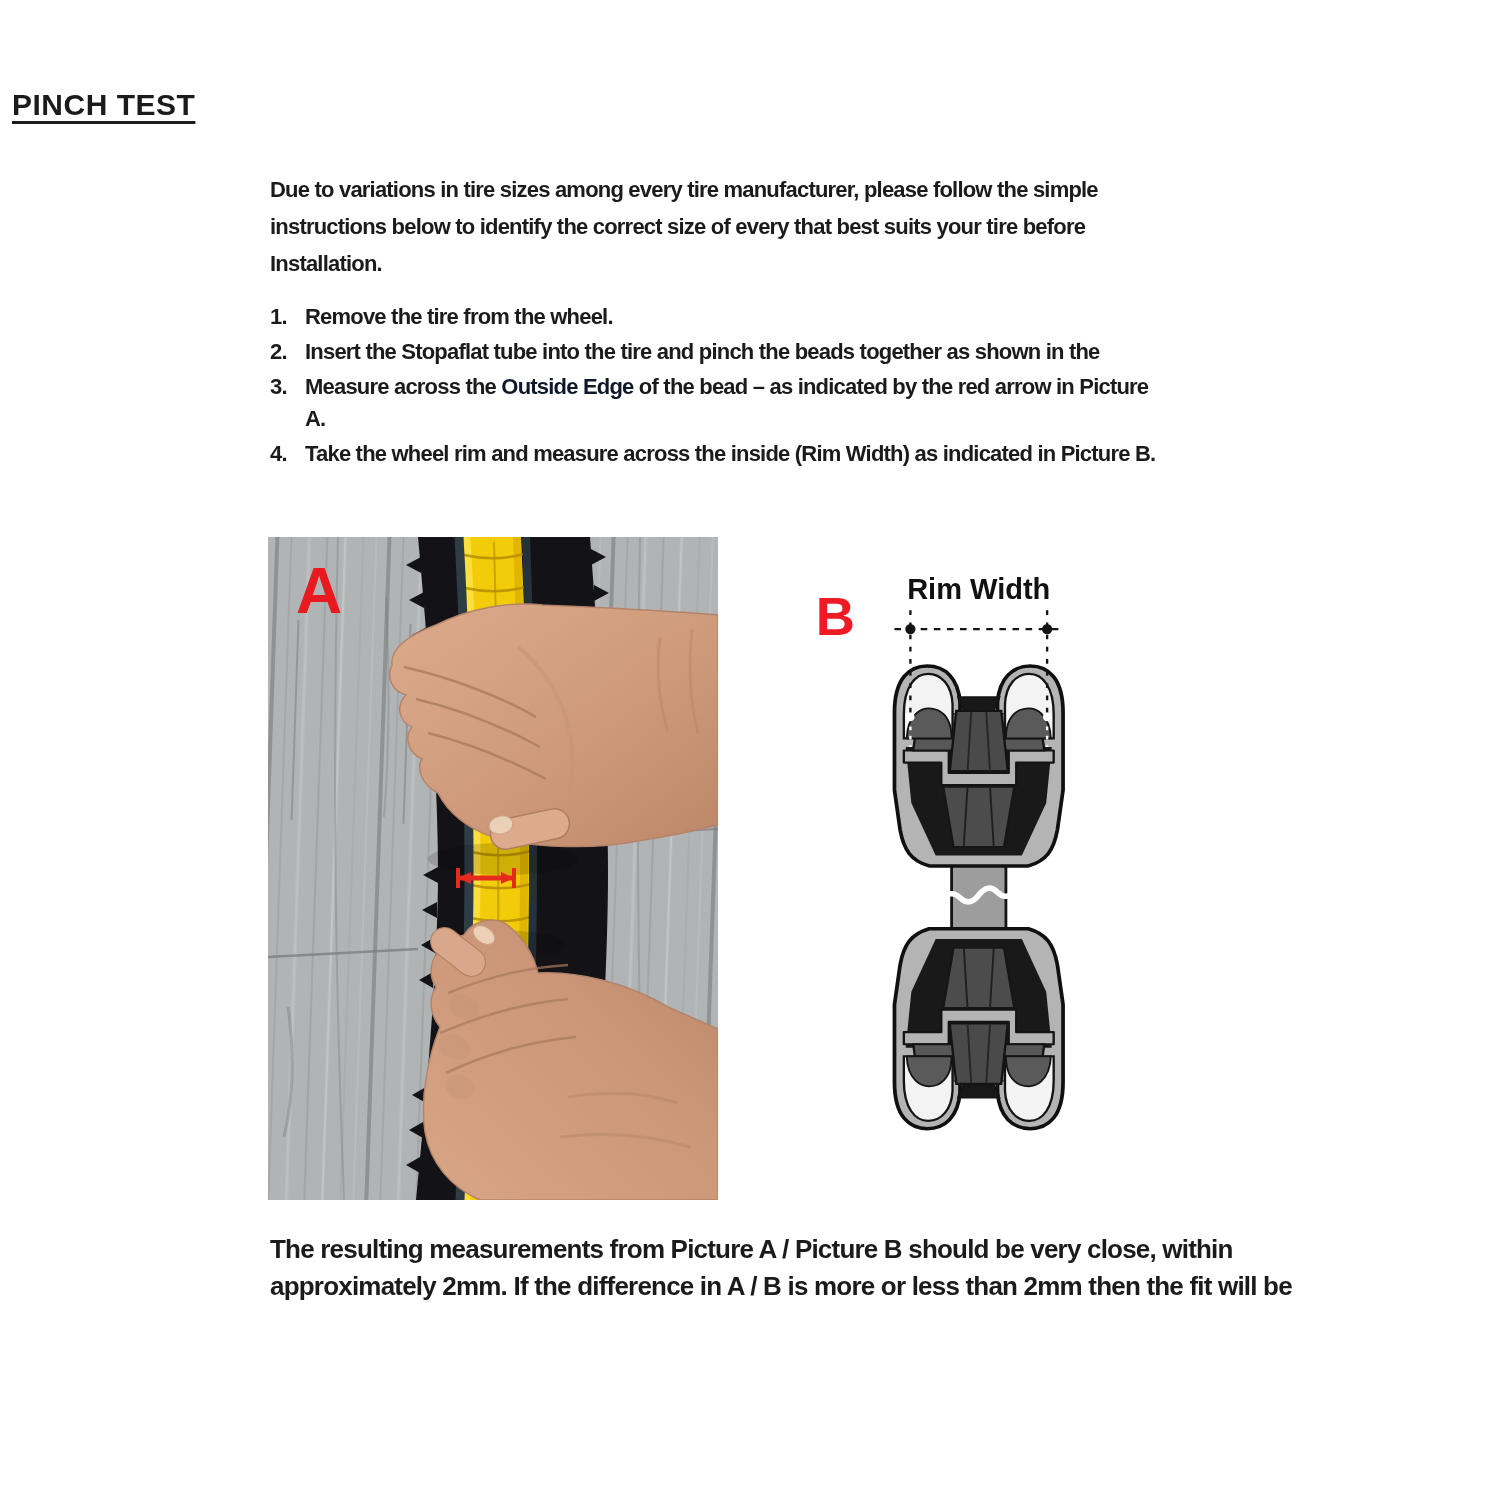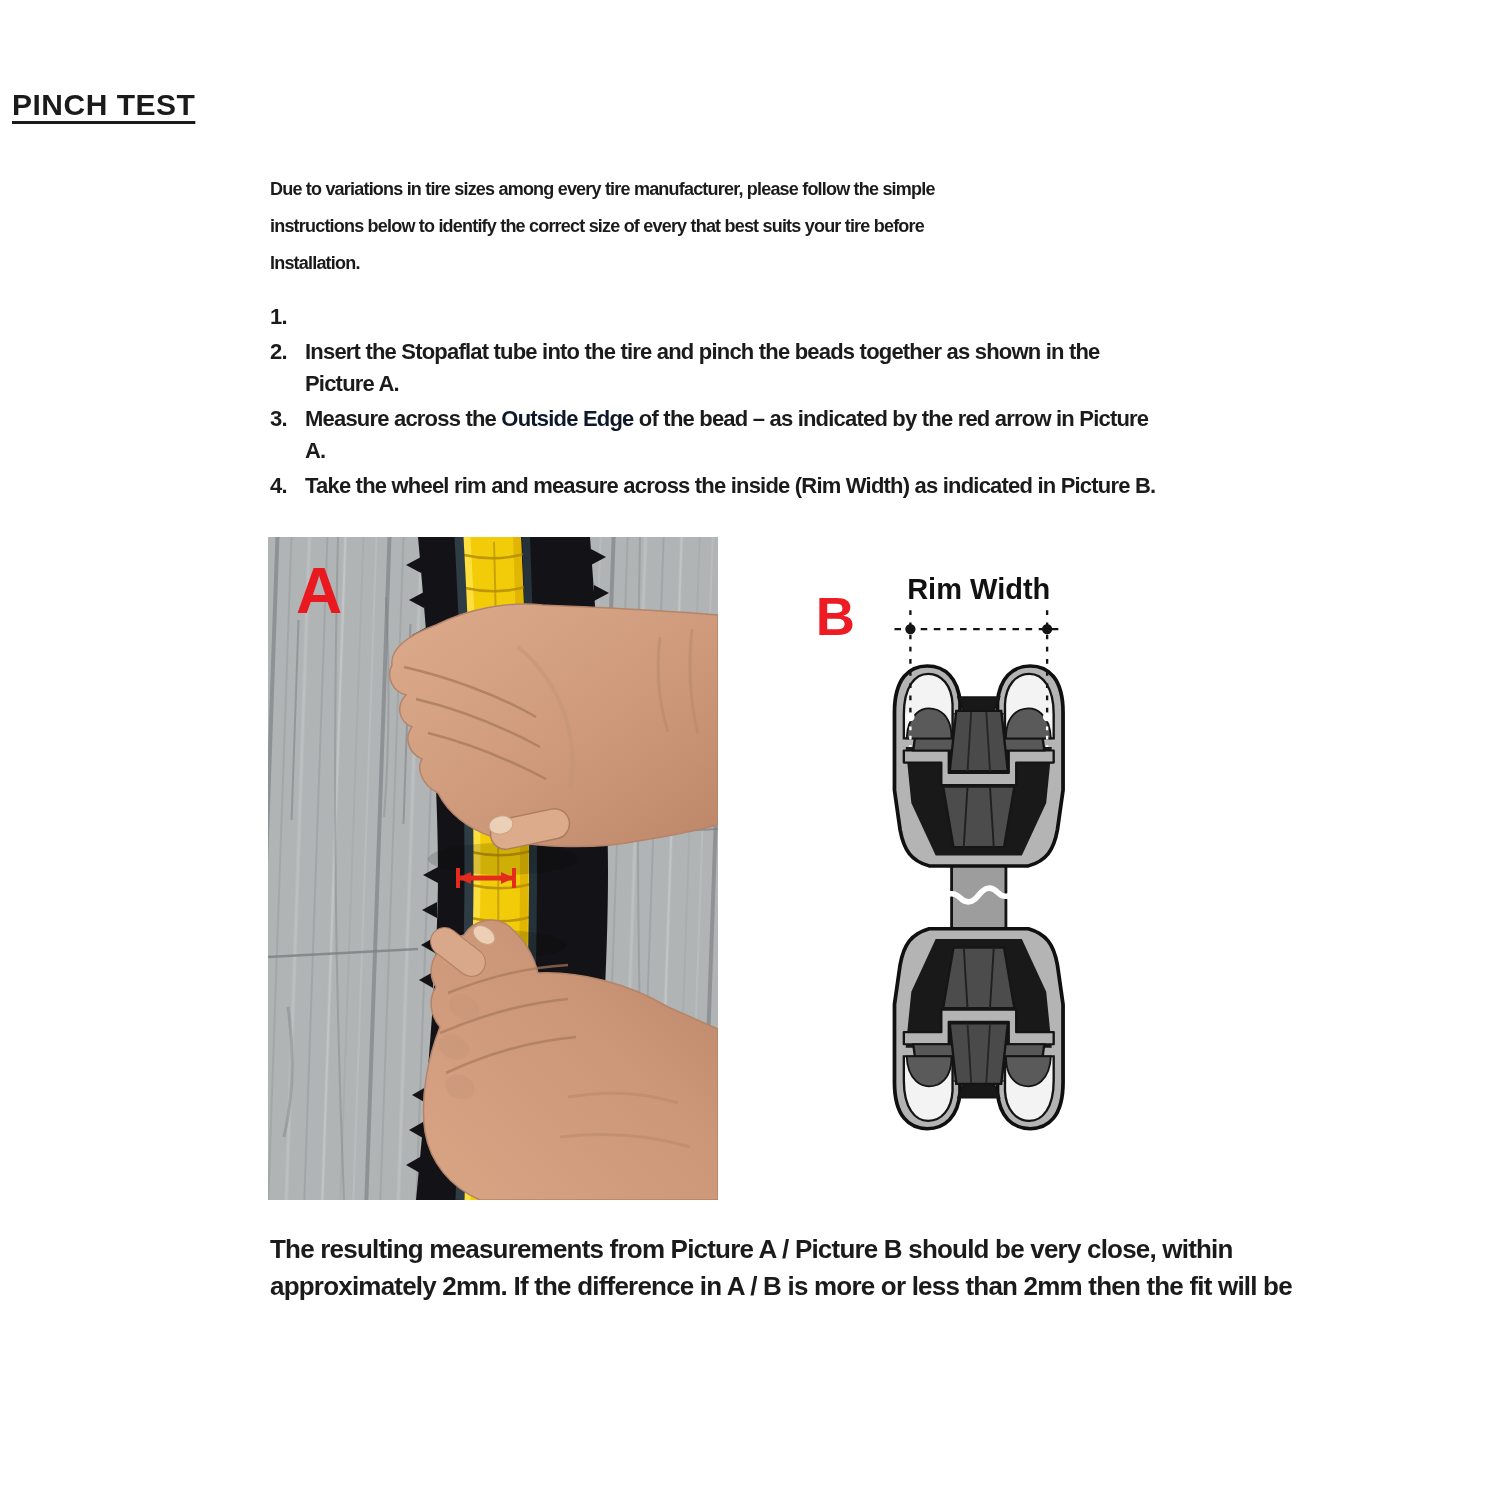--- a/index.html
+++ b/index.html
@@ -6,21 +6,21 @@
   body{
     width:1500px;height:1500px;background:#ffffff;position:relative;
     font-family:"Liberation Sans",sans-serif;font-weight:700;color:#1b1b1b;
     overflow:hidden;
   }
   .page-title-wrap{position:absolute;top:88px;left:12px;width:1500px;text-align:left;}
   .page-title{
     font-size:30px;letter-spacing:.5px;
     text-decoration:underline;text-decoration-thickness:3px;text-underline-offset:6px;
   }
-  .intro{position:absolute;left:270px;top:171px;font-size:18px;letter-spacing:-.8px;}
+  .intro{position:absolute;left:270px;top:171px;font-size:22px;letter-spacing:-.8px;}
   .line{line-height:37px;white-space:pre;}
   .list{position:absolute;left:270px;top:301px;font-size:22px;letter-spacing:-.8px;}
   .item{display:flex;margin-bottom:3px;}
   .item .num{width:35px;flex:0 0 35px;line-height:32px;}
   .item .content .line{line-height:32px;}
   .hl{color:#0f172a;margin-top:20px;}
   .closing{position:absolute;left:270px;top:1231px;font-size:26px;letter-spacing:-.8px;}
   .figA{position:absolute;left:268px;top:537px;width:450px;height:663px;}
   .figB{position:absolute;left:790px;top:556px;width:400px;height:590px;}
   svg{display:block;}
@@ -35,26 +35,28 @@
 
 <div class="intro">
   <div class="line">Due to variations in tire sizes among every tire manufacturer, please follow the simple</div>
   <div class="line">instructions below to identify the correct size of every that best suits your tire before</div>
   <div class="line">Installation.</div>
 </div>
 
 <div class="list">
   <div class="item">
     <span class="num">1.</span>
+    <div class="content">
+      <div class="line">Remove the tire from the wheel.</div>
+    </div>
   </div>
   <div class="item">
     <span class="num">2.</span>
     <div class="content">
       <div class="line">Insert the Stopaflat tube into the tire and pinch the beads together as shown in the</div>
-      <div class="line">Picture A.</div>
     </div>
   </div>
   <div class="item">
     <span class="num">3.</span>
     <div class="content">
       <div class="line"><span>Measure across the </span><span class="hl">Outside Edge</span><span> of the bead – as indicated by the red arrow in Picture</span></div>
       <div class="line">A.</div>
     </div>
   </div>
   <div class="item">

